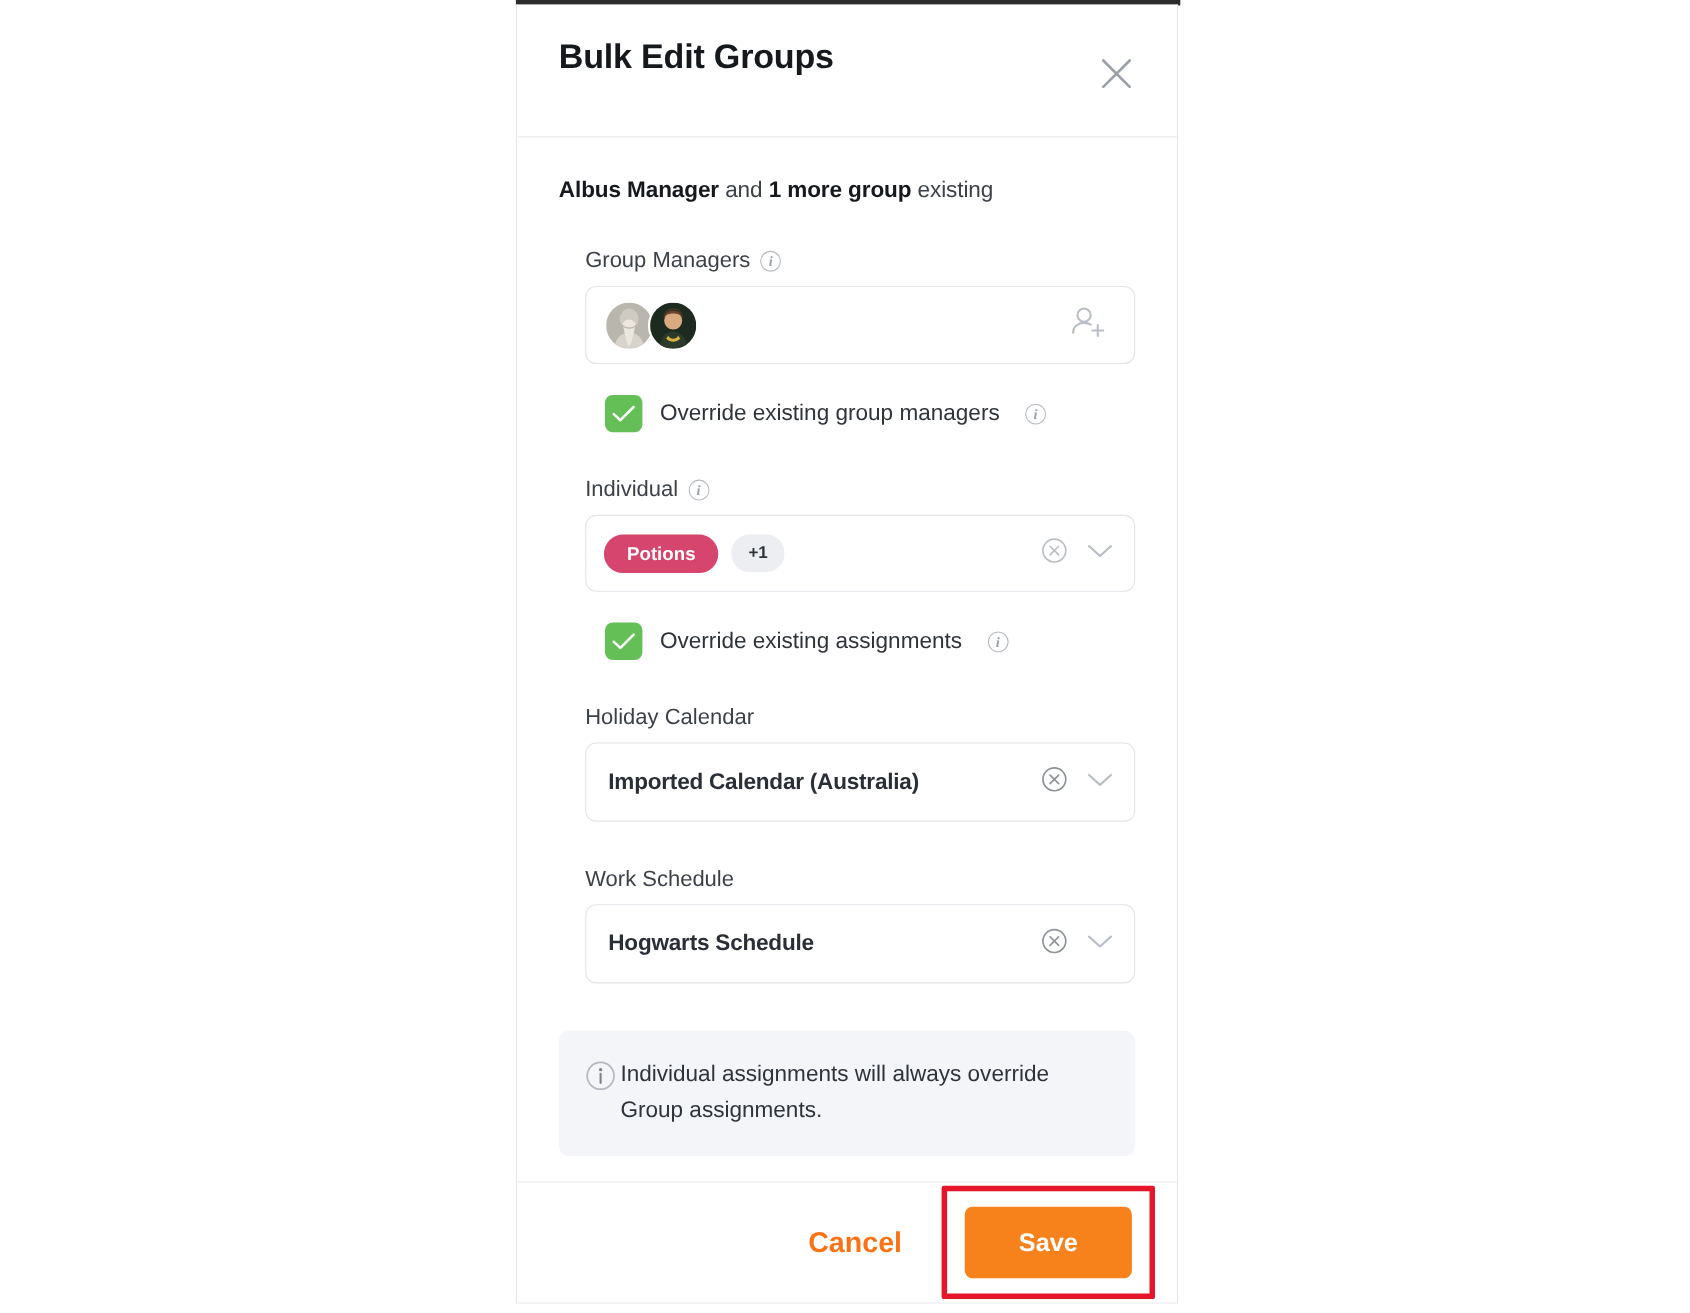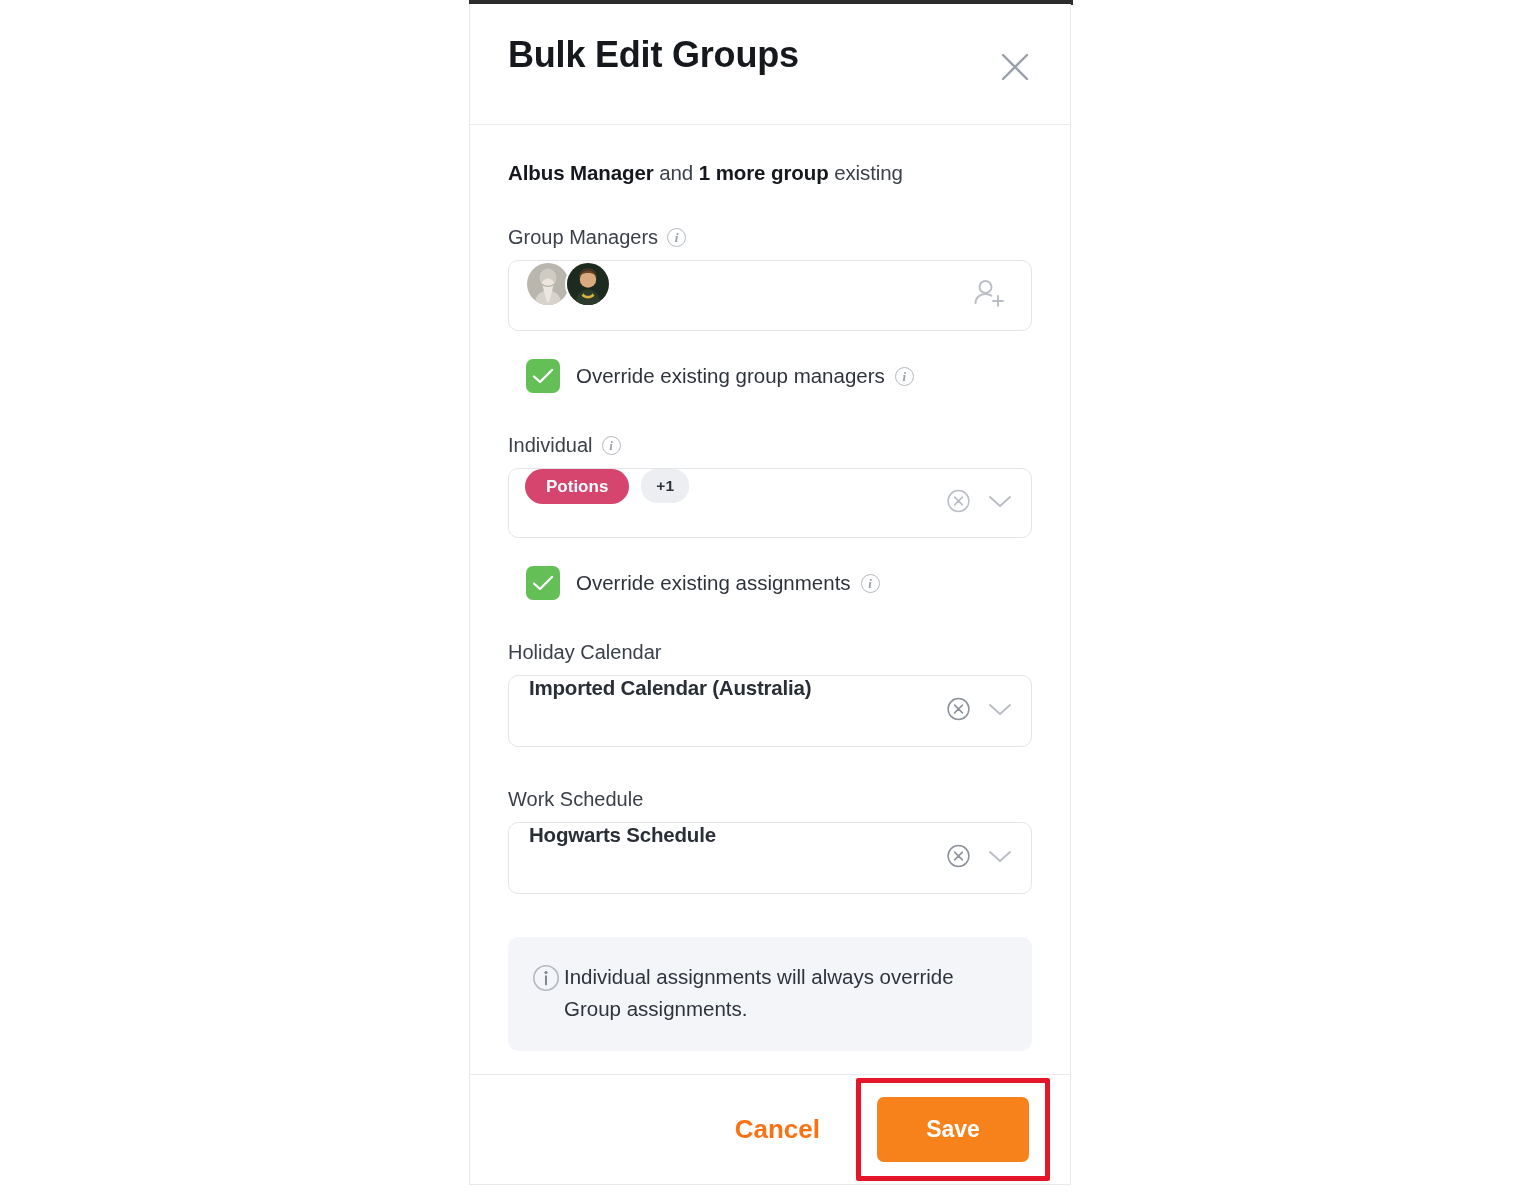--- a/index.html
+++ b/index.html
@@ -45,21 +45,21 @@
   .modal-header {
     position: relative;
     height: 121px;
     border-bottom: 1px solid #e9ebef;
     box-sizing: border-box;
   }
   .modal-title {
     position: absolute;
     left: 38px;
     top: 30px;
-    font-size: 36px;
+    font-size: 31px;
     font-weight: 700;
     color: #15181d;
     letter-spacing: -0.2px;
   }
   .close-btn {
     position: absolute;
     right: 38px;
     top: 46px;
     width: 34px;
     height: 34px;
@@ -85,21 +85,21 @@
   .selection-line b { color: #15181d; font-weight: 700; }
 
   .field-label {
     display: flex;
     align-items: center;
     gap: 9px;
     font-size: 20px;
     color: #3b4049;
     margin-bottom: 11px;
   }
-  .field-block { margin-top: 41px; }
+  .field-block { margin-top: 41px; margin-left: 24px; }
 
   .info-i {
     display: inline-flex;
     align-items: center;
     justify-content: center;
     width: 19px;
     height: 19px;
     border: 1.4px solid #b4b9c1;
     border-radius: 50%;
     color: #9aa0a9;
@@ -113,21 +113,21 @@
     cursor: pointer;
   }
 
   .control-box {
     position: relative;
     border: 1px solid #e2e5e9;
     border-radius: 10px;
     background: #fff;
     box-sizing: border-box;
     display: flex;
-    align-items: flex-start;
+    align-items: center;
   }
 
   
   .managers-box { height: 71px; padding: 0 16px; }
   .avatars { display: flex; align-items: center; }
   .avatar {
     width: 46px;
     height: 46px;
     border-radius: 50%;
     overflow: hidden;
@@ -163,21 +163,21 @@
     align-items: center;
     justify-content: center;
     flex: 0 0 auto;
     cursor: pointer;
   }
   .check-label {
     font-size: 20.5px;
     color: #2f343c;
     display: flex;
     align-items: center;
-    gap: 10px;
+    gap: 23px;
     justify-content: space-between;
   }
 
   
   .activities-box { height: 70px; padding: 0 16px; gap: 12px; }
   .chip {
     background: #d6456e;
     color: #ffffff;
     font-size: 17px;
     font-weight: 700;

